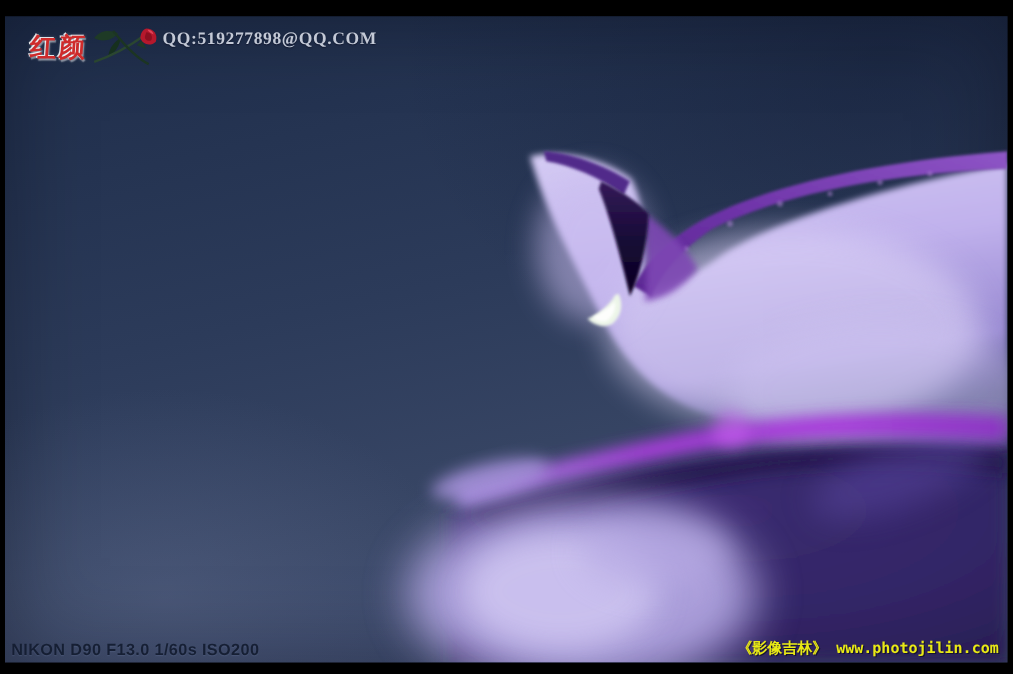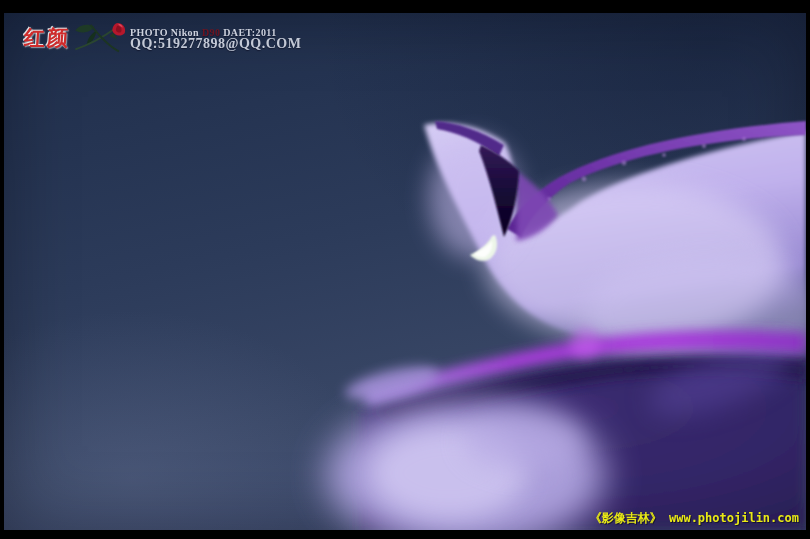--- a/index.html
+++ b/index.html
@@ -175,29 +175,25 @@
         <path d="M22 6 C14 2 6 4 2 10 C8 14 18 12 22 6 Z" fill="#1e3a26"></path>
         <path d="M24 10 C18 14 14 20 14 26 C20 22 24 16 24 10 Z" fill="#16301e"></path>
         <path d="M2 30 C14 26 30 18 44 8" stroke="#2a4630" stroke-width="2" fill="none"></path>
         <path d="M18 4 C26 14 36 26 48 32" stroke="#1c3522" stroke-width="2" fill="none"></path>
         <path d="M42 12 L46 19 L38 16 Z" fill="#1e3a26"></path>
         <path d="M46 2 C52 2 56 7 54 13 C50 17 43 16 41 10 C41 6 43 3 46 2 Z" fill="#b5182c"></path>
         <path d="M46 5 C50 5 52 9 50 12 C47 13 44 11 45 8 Z" fill="#8c0f20"></path>
         <path d="M47 3 C50 3 52 5 52 7 C50 6 48 5 47 3 Z" fill="#e04458"></path>
       </svg>
       <div class="credit">
-        <div class="credit-l1">
-          <span>PHOTO Nikon</span>
-          <span class="credit-red">D90</span>
-          <span>DAET:2011</span>
-        </div>
         <div class="credit-l2">QQ:519277898@QQ.COM</div>
       </div>
     </div>
 
+    <div class="wm-exif">NIKON D90 F13.0 1/60s ISO200</div>
 
     <div class="wm-site">
       <span>《影像吉林》</span>
       <span>www.photojilin.com</span>
     </div>
 
   </div>
 </div>
 
 </body></html>

